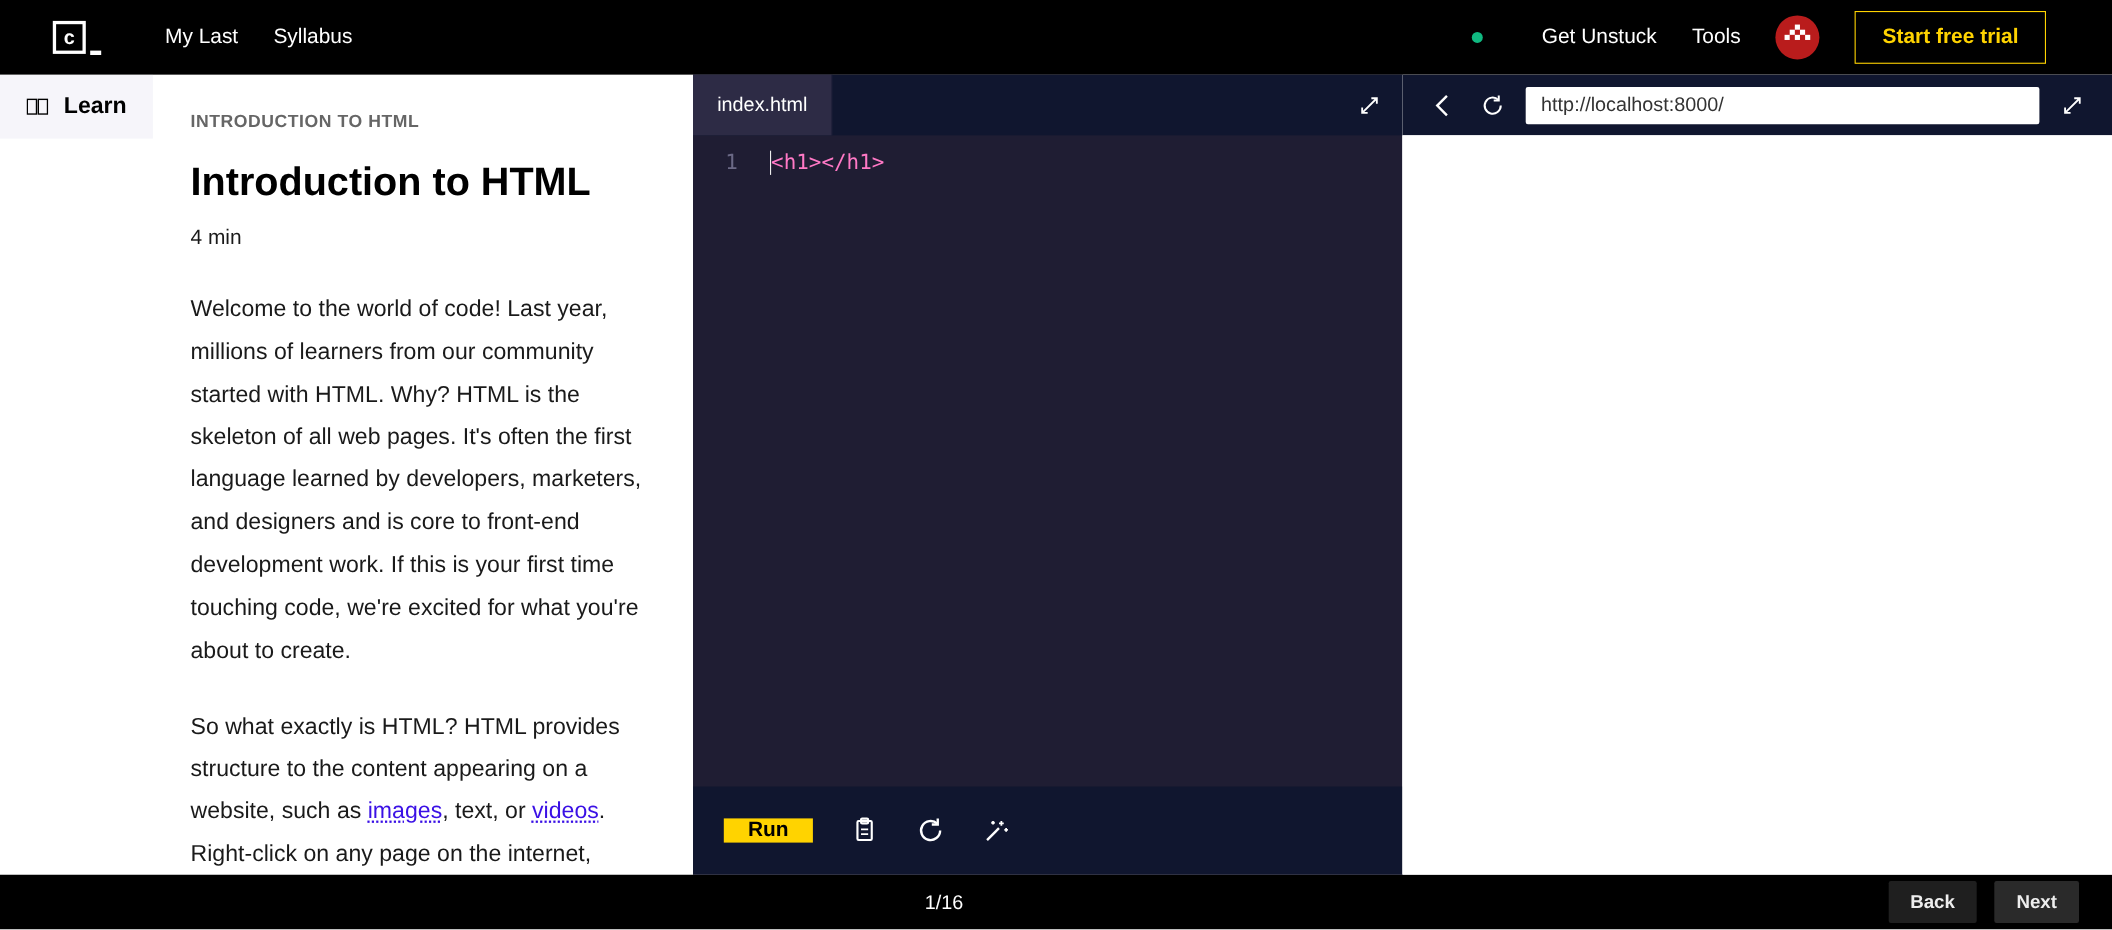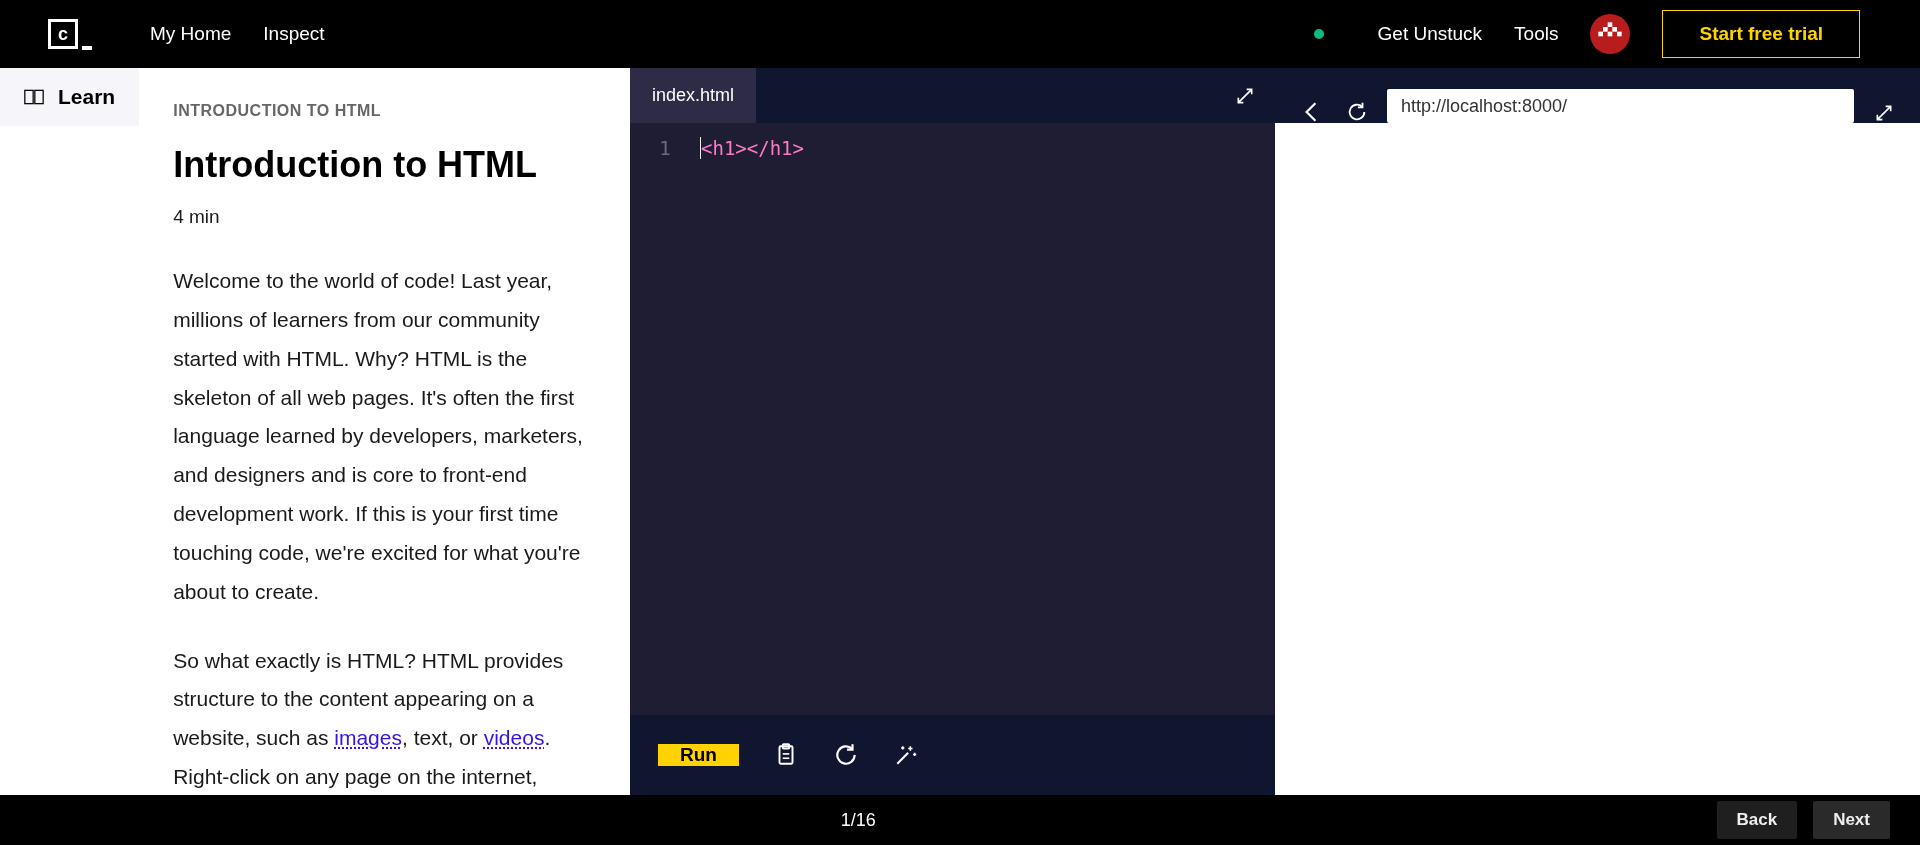--- a/index.html
+++ b/index.html
@@ -43,21 +43,21 @@
 .avatar {
   width: 40px; height: 40px; border-radius: 50%;
   background: #b91c1c;
   display: flex; align-items: center; justify-content: center;
   position: relative;
 }
 .avatar svg { width: 28px; height: 28px; }
 .cta-btn {
   border: 1px solid #ffd300;
   color: #ffd300;
-  padding: 12px 36px;
+  padding: 12px 24px;
   font-size: 19px;
   font-weight: 600;
   cursor: pointer;
 }
 
 
 .main { display: flex; height: calc(845px - 68px - 50px); }
 
 
 .lesson { width: 630px; background: #fff; display: flex; flex-direction: row; overflow: hidden; }
@@ -81,21 +81,21 @@
 .line-num { width: 70px; text-align: center; color: #6b6986; }
 .code-text { color: #ff79c6; position: relative; }
 .code-text .tag { color: #ff79c6; }
 .code-cursor { border-left: 1px solid #eee; }
 .editor-footer { height: 80px; background: #10162f; display: flex; align-items: center; padding: 0 28px; gap: 34px; }
 .run-btn { background: #ffd300; color: #000; font-weight: 700; font-size: 19px; padding: 0 22px; border: none; cursor: pointer; }
 .ed-icon { color: #fff; cursor: pointer; width: 26px; height: 26px; display:flex; align-items:center; justify-content:center;}
 
 
 .browser { flex: 1; background: #fff; display: flex; flex-direction: column; }
-.browser-bar { height: 55px; background: #10162f; display: flex; align-items: flex-end; gap: 14px; padding: 0 20px; }
+.browser-bar { height: 55px; background: #10162f; display: flex; align-items: center; gap: 14px; padding: 0 20px; }
 .browser-btn { color: #fff; cursor: pointer; width: 32px; display:flex; justify-content:center;}
 .url-bar { flex: 1; background: #fff; color: #333; height: 34px; display:flex; align-items:center; padding: 0 14px; font-size: 18px; border-radius:2px;}
 .browser-view { flex: 1; background: #fff; }
 
 
 .footer { height: 50px; background: #000; display: flex; align-items: center; color: #fff; font-size: 18px; }
 .footer-center { flex: 1; text-align: center; }
 .footer-btn { background: #1f1f1f; color: #eee; padding: 9px 20px; border-radius: 2px; margin-right: 16px; cursor: pointer; border: none; font-size: 17px; font-weight: bold; }
 .footer-btn.next { background: #2a2a2a; margin-right: 30px; }
 
@@ -103,22 +103,22 @@
 </style>
 </head>
 <body>
 
 <div class="header">
   <div class="logo">
     <div class="logo-box">c</div>
     <div class="logo-cursor"></div>
   </div>
   <div class="nav-links">
-    <div class="nav-link">My Home</div>
-    <div class="nav-link">Inspect</div>
+    <div class="nav-link">My Last</div>
+    <div class="nav-link">Syllabus</div>
   </div>
   <div class="header-spacer"></div>
   <div class="status-dot"></div>
   <div class="header-right">
     <div class="nav-link">Get Unstuck</div>
     <div class="nav-link">Tools</div>
     <div class="avatar">
       <svg viewBox="0 0 24 24">
         <rect x="10" y="2" width="4" height="4" fill="#fff"></rect>
         <rect x="6" y="6" width="4" height="4" fill="#fff"></rect>

